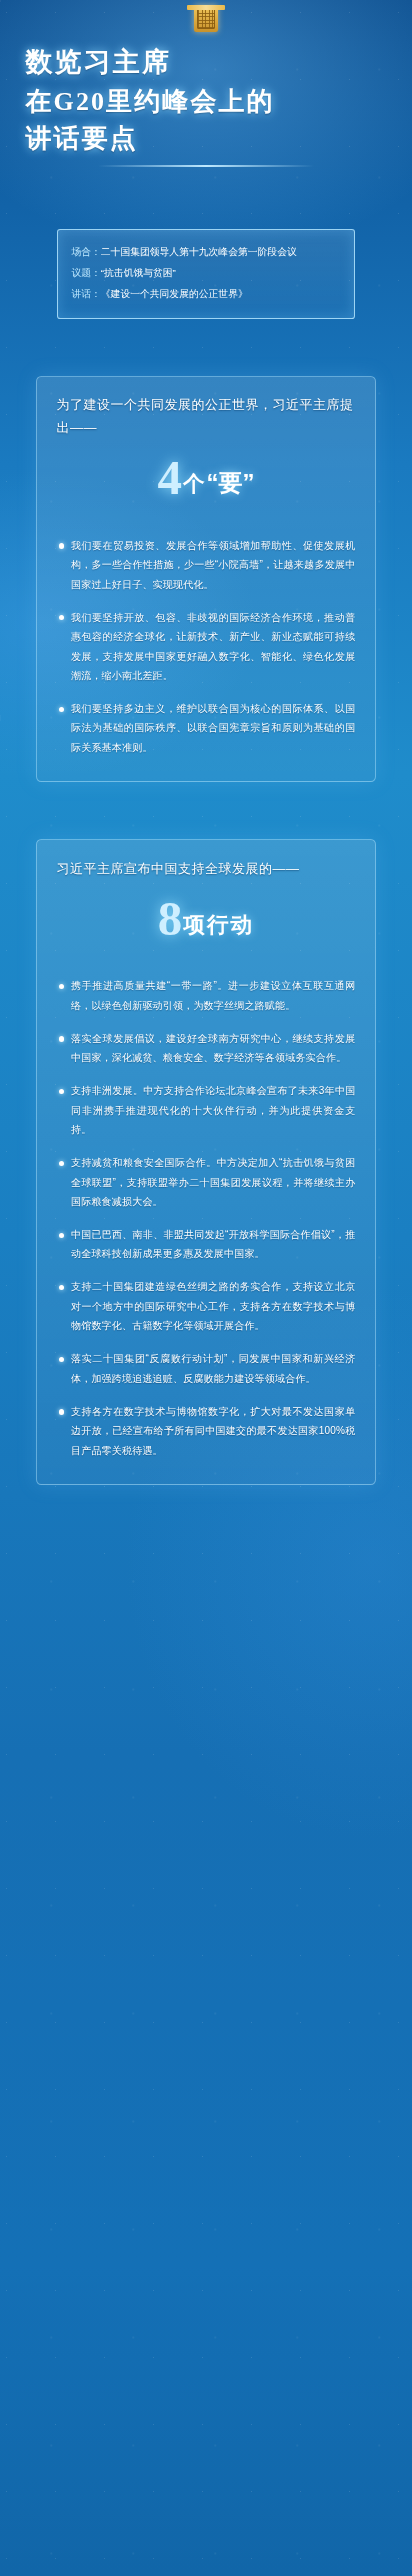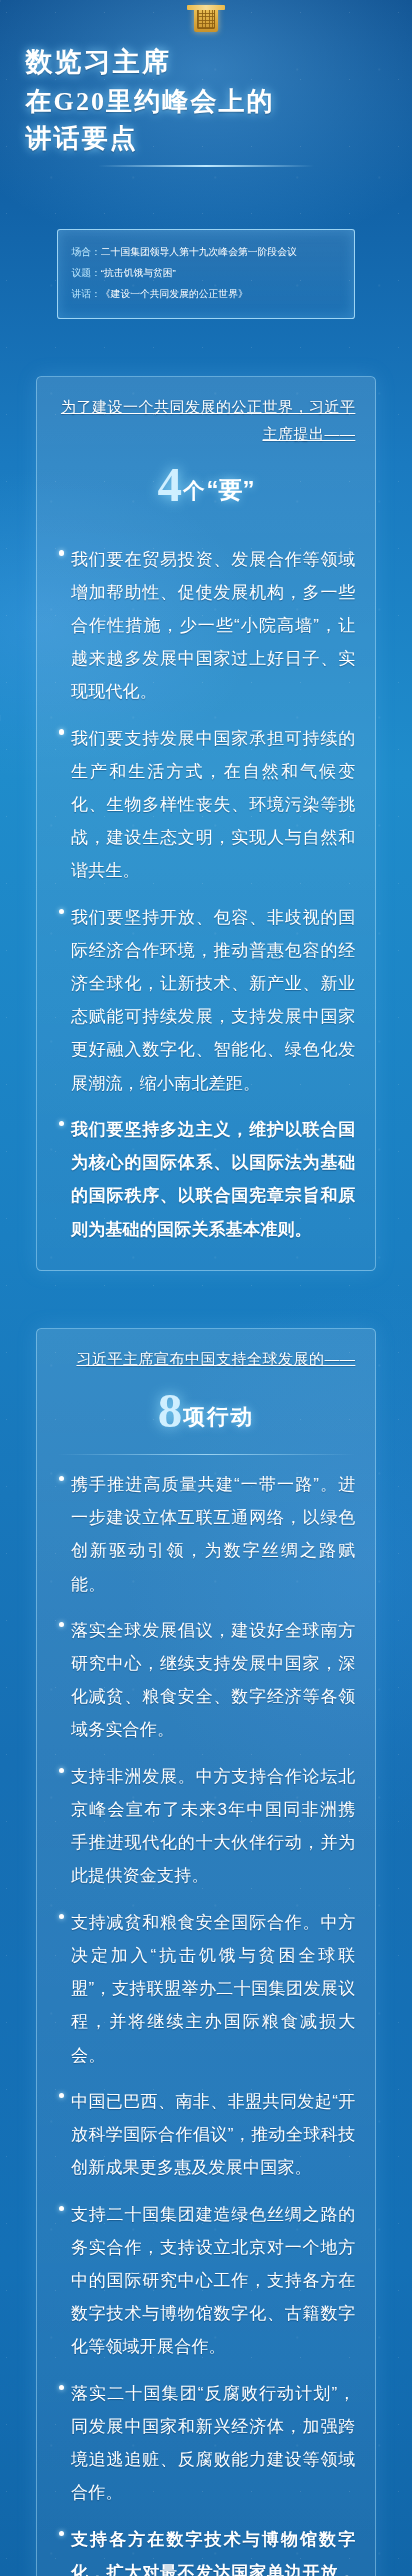--- a/index.html
+++ b/index.html
@@ -142,27 +142,26 @@
   .card {
     width: 340px;
     margin: 57px auto 0;
     padding: 17.5px 19.6px 24px 19.6px;
     border-radius: 5.2px;
     background: linear-gradient(180deg, rgba(255,255,255,.13), rgba(255,255,255,.05));
     border: 0.5px solid rgba(180,230,255,.45);
     box-shadow: 0 0 20.6px rgba(120,200,255,.18);
   }
   .card-head {
-    text-align: right;
-    color: #ffffff;
-    font-size: 15px;
+    text-align: left;
+    color: #ffffff;
+    font-size: 13px;
     line-height: 1.75;
     letter-spacing: 0.5px;
     text-shadow: 0 0.5px 1.5px rgba(0,40,80,.5);
-    text-decoration: underline;
   }
   .bignum {
     text-align: center;
     margin: 9.3px 0 15.5px;
     color: #ffffff;
   }
   .bignum .num {
     font-family: "Liberation Serif", serif;
     font-size: 49px;
     font-weight: bold;
@@ -184,29 +183,29 @@
   }
   .divider {
     width: 100%; height: 0.5px;
     background: linear-gradient(90deg, rgba(190,235,255,0), rgba(190,235,255,.75), rgba(190,235,255,0));
     margin: 2.1px 0 13.4px;
   }
   ul.items { list-style: none; }
   ul.items li {
     position: relative;
     color: #ffffff;
-    font-size: 17px;
+    font-size: 10px;
     line-height: 1.95;
     text-align: justify;
     padding-left: 14.4px;
     margin-bottom: 13.4px;
     letter-spacing: 0.2px;
     text-shadow: 0 0.5px 1px rgba(0,40,80,.4);
   }
-  ul.items li:last-child { margin-bottom: 0; font-weight: bold; }
+  ul.items li:last-child { margin-bottom: 0; }
   ul.items li:before {
     content: "";
     position: absolute;
     left: 2.1px; top: 7.7px;
     width: 5.2px; height: 5.2px;
     border-radius: 50%;
     background: #ffffff;
     box-shadow: 0 0 5.2px rgba(200,240,255,.95);
   }
   .footer-space { height: 72px; }
@@ -250,21 +249,20 @@
   </div>
 
   <div class="card">
     <div class="card-head">为了建设一个共同发展的公正世界，习近平主席提出——</div>
     <div class="bignum">
       <span class="num">4</span><span class="suffix">个</span><span class="quote">“要”</span>
     </div>
     <div class="divider"></div>
     <ul class="items">
       <li>我们要在贸易投资、发展合作等领域增加帮助性、促使发展机构，多一些合作性措施，少一些“小院高墙”，让越来越多发展中国家过上好日子、实现现代化。</li>
-      <li>我们要支持发展中国家承担可持续的生产和生活方式，在自然和气候变化、生物多样性丧失、环境污染等挑战，建设生态文明，实现人与自然和谐共生。</li>
       <li>我们要坚持开放、包容、非歧视的国际经济合作环境，推动普惠包容的经济全球化，让新技术、新产业、新业态赋能可持续发展，支持发展中国家更好融入数字化、智能化、绿色化发展潮流，缩小南北差距。</li>
       <li>我们要坚持多边主义，维护以联合国为核心的国际体系、以国际法为基础的国际秩序、以联合国宪章宗旨和原则为基础的国际关系基本准则。</li>
     </ul>
   </div>
 
   <div class="card">
     <div class="card-head">习近平主席宣布中国支持全球发展的——</div>
     <div class="bignum">
       <span class="num">8</span><span class="suffix">项行动</span>
     </div>

